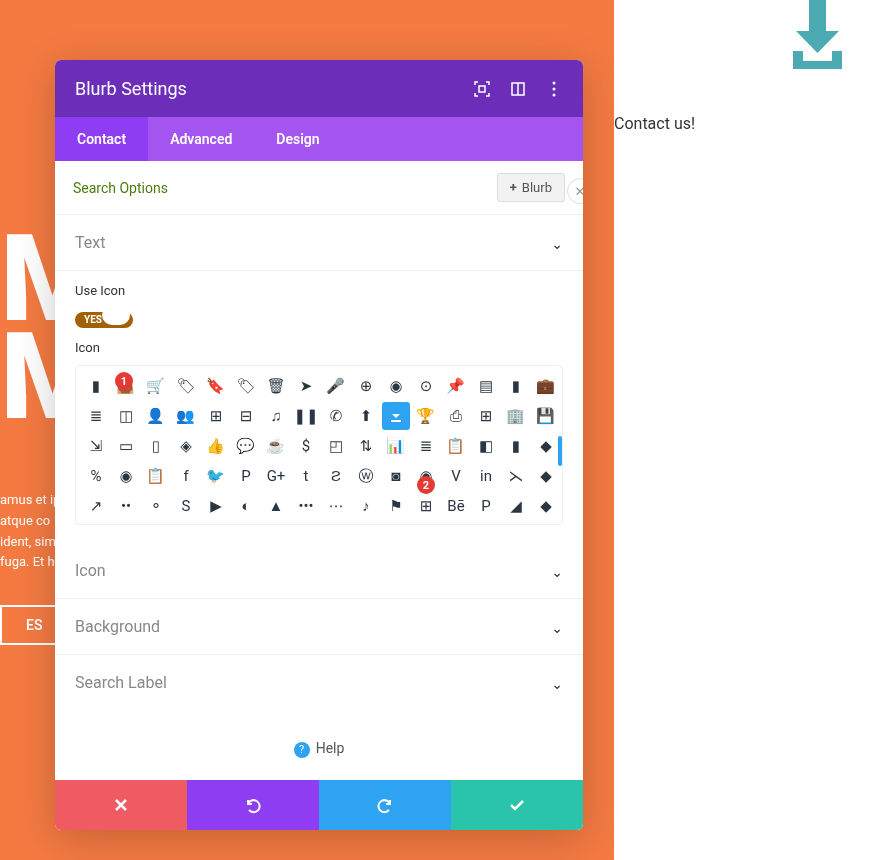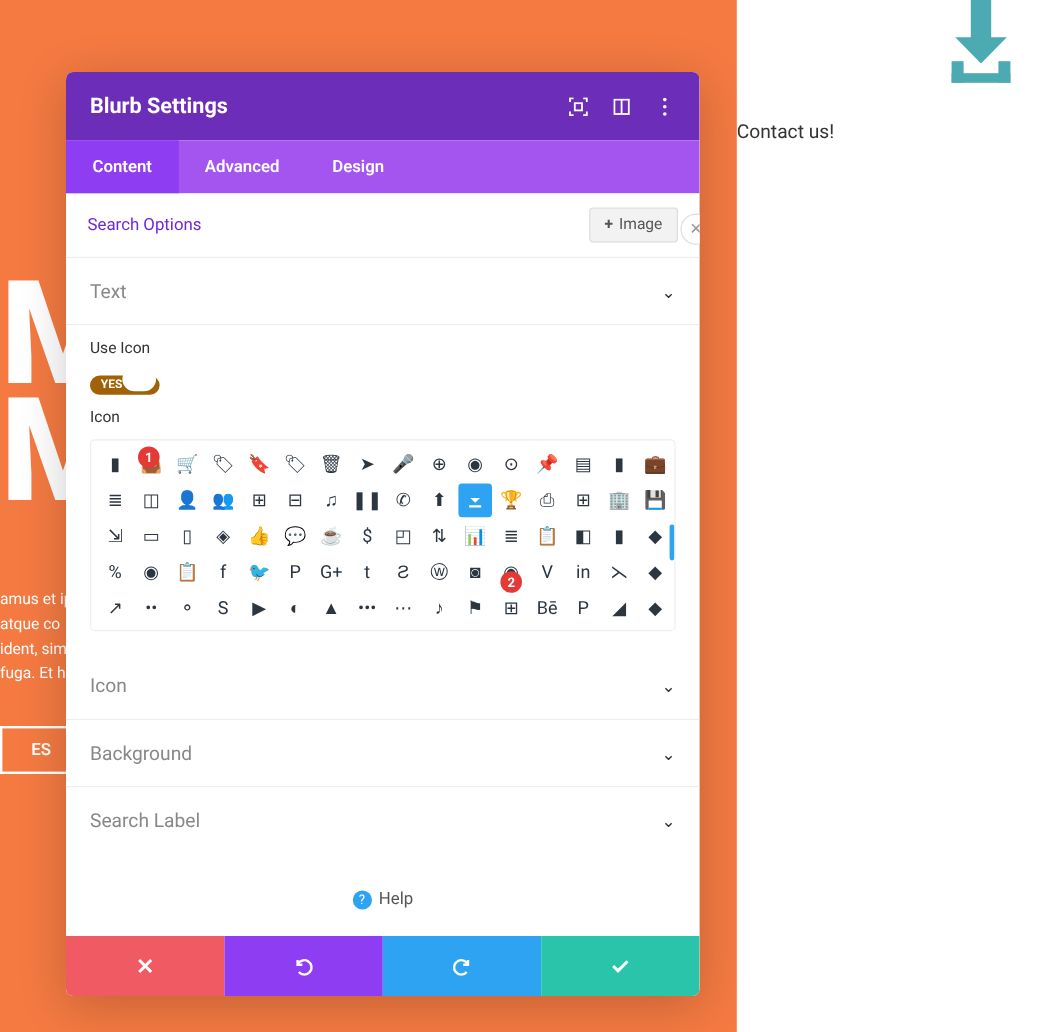--- a/index.html
+++ b/index.html
@@ -2,32 +2,32 @@
 <html><head>
 <meta charset="utf-8">
 <style>
 *{box-sizing:border-box;margin:0;padding:0;font-family:-apple-system,BlinkMacSystemFont,"Segoe UI",Roboto,sans-serif}
 body{width:880px;height:860px;background:#fff;position:relative;overflow:hidden}
 .bg-orange{position:absolute;left:0;top:0;width:614px;height:860px;background:#f47a42}
 .bg-text{position:absolute;left:0;top:230px;color:#fff;font-size:120px;font-weight:800;line-height:.82;letter-spacing:-2px}
 .lorem{position:absolute;left:0;top:490px;width:80px;color:#fff;font-size:13px;line-height:1.6;overflow:hidden}
 .outline-btn{position:absolute;left:0;top:605px;border:2px solid #fff;color:#fff;padding:10px 24px;font-size:14px;font-weight:600}
 .dl-arrow{position:absolute;right:35px;top:-5px}
-.contact{position:absolute;left:614px;top:100px;font-size:16px;color:#333}
+.contact{position:absolute;left:614px;top:114px;font-size:16px;color:#333}
 .modal{position:absolute;left:55px;top:60px;width:528px;background:#fff;border-radius:6px;box-shadow:0 8px 40px rgba(0,0,0,.2);overflow:hidden}
 .mod-header{background:#6c2eb9;color:#fff;padding:18px 20px;display:flex;align-items:center;justify-content:space-between}
-.mod-title{font-size:18px;font-weight:700}
+.mod-title{font-size:18px;font-weight:400}
 .mod-tools{display:flex;gap:18px;align-items:center}
 .tool{width:18px;height:18px;display:flex;align-items:center;justify-content:center;cursor:pointer}
 .tabs{background:#a455f0;display:flex}
 .tab{padding:14px 22px;color:#fff;font-size:14px;font-weight:600;cursor:pointer}
 .tab.active{background:#8e3df2}
 .globe-close{position:absolute;right:-10px;top:118px;width:26px;height:26px;border-radius:50%;background:#fff;border:1px solid #ddd;display:flex;align-items:center;justify-content:center;font-size:13px;color:#999}
 .search-row{display:flex;align-items:center;justify-content:space-between;padding:12px 18px;border-bottom:1px solid #eee}
-.search-ph{color:#6d28d9;font-size:14px}
+.search-ph{color:#4d7c0f;font-size:14px}
 .filter-btn{background:#f2f2f2;border:1px solid #ddd;border-radius:3px;padding:6px 12px;font-size:13px;color:#555;cursor:pointer;display:flex;align-items:center;gap:5px}
 .sect{padding:18px 20px;border-bottom:1px solid #eee;display:flex;align-items:flex-end;justify-content:space-between;cursor:pointer}
 .sect-title{font-size:16px;color:#888}
 .sect-title.open{color:#2ea3f2}
 .chev{color:#333;font-size:14px}
 .chev.up{color:#2ea3f2}
 .dots{color:#2ea3f2;font-size:16px;margin-left:10px}
 .sect-body{padding:0 20px 18px 20px}
 .lbl{font-size:13px;font-weight:400;color:#333;margin:12px 0 10px 0}
 .toggle{display:inline-flex;align-items:flex-end;background:#a16207;border-radius:14px;padding:3px;height:16px;width:58px;position:relative}
@@ -92,31 +92,31 @@
           <svg width="4" height="16" viewBox="0 0 4 16" fill="#fff">
             <circle cx="2" cy="2" r="1.5"></circle>
             <circle cx="2" cy="8" r="1.5"></circle>
             <circle cx="2" cy="14" r="1.5"></circle>
           </svg>
         </span>
     </div>
   </div>
 
   <div class="tabs">
-    <div class="tab active">Content</div>
+    <div class="tab active">Contact</div>
     <div class="tab">Advanced</div>
     <div class="tab">Design</div>
   </div>
   <div class="globe-close">✕</div>
 
   <div class="search-row">
     <span class="search-ph">Search Options</span>
     <div class="filter-btn">
         <span style="font-weight:700">+</span>
-        <span>Image</span>
+        <span>Blurb</span>
       </div>
   </div>
 
   <div class="sect">
     <span class="sect-title">Text</span>
     <span class="chev">⌄</span>
   </div>
 
 
   <div class="sect-body">

